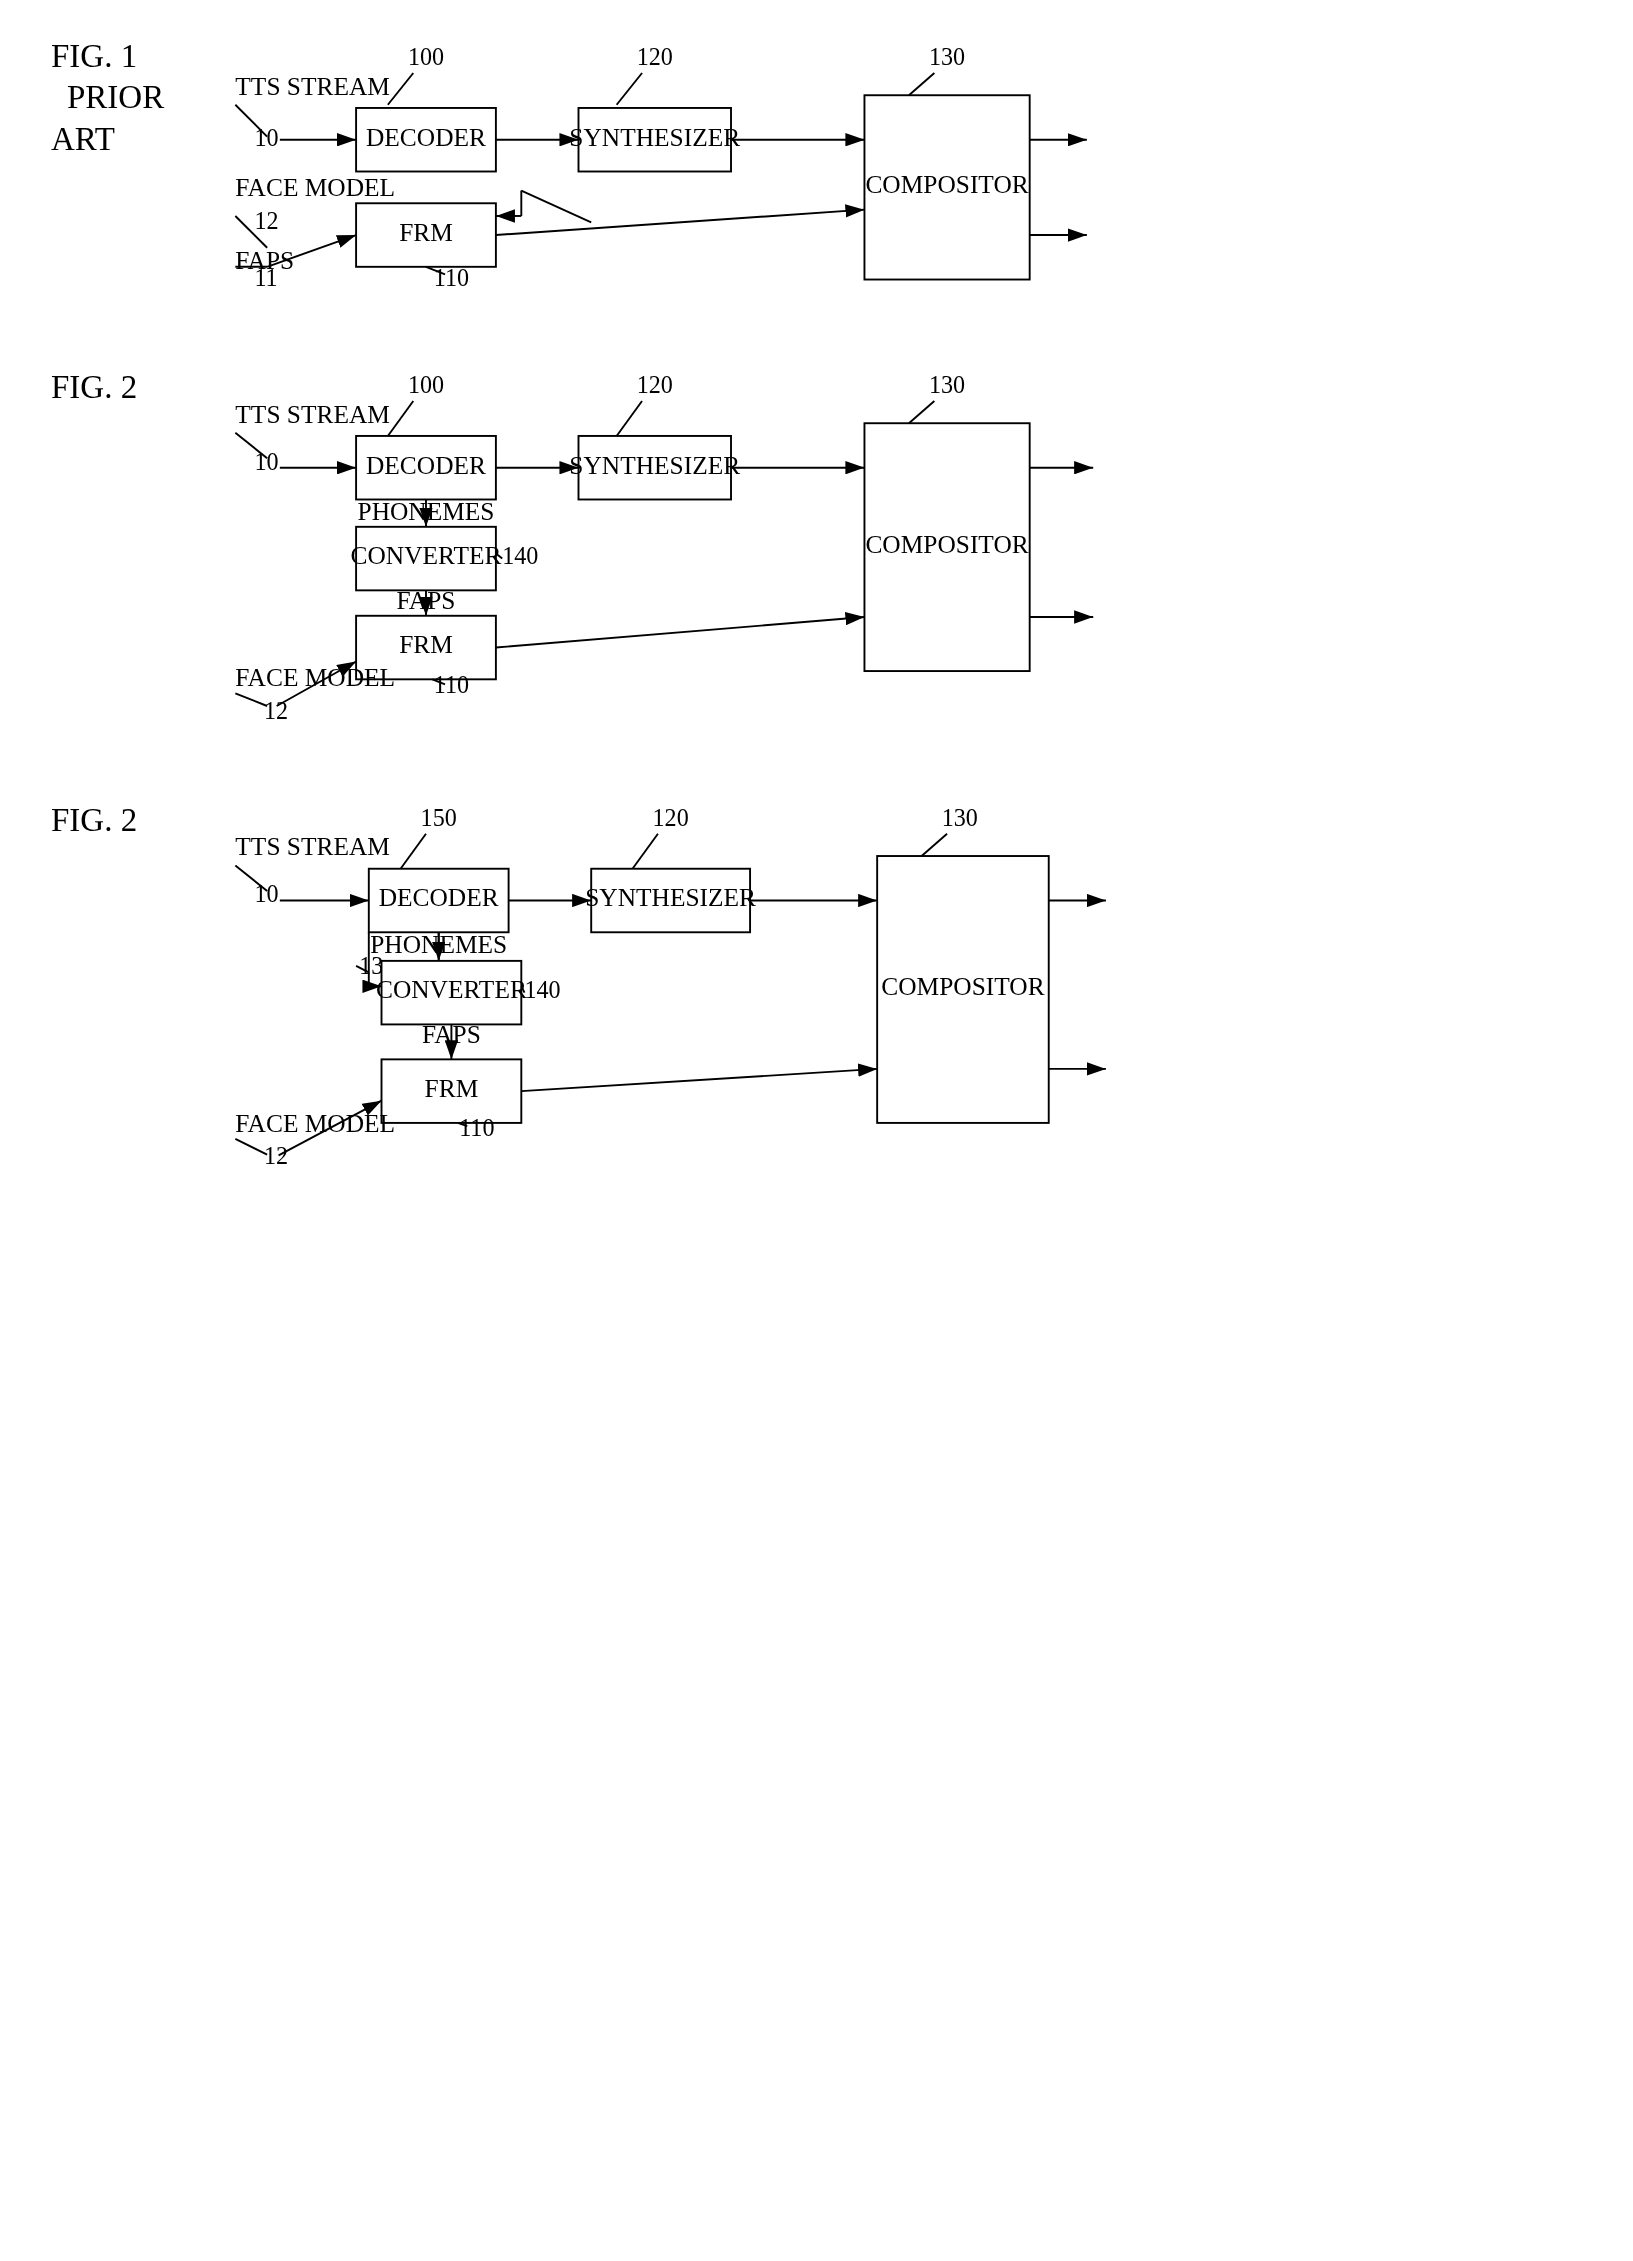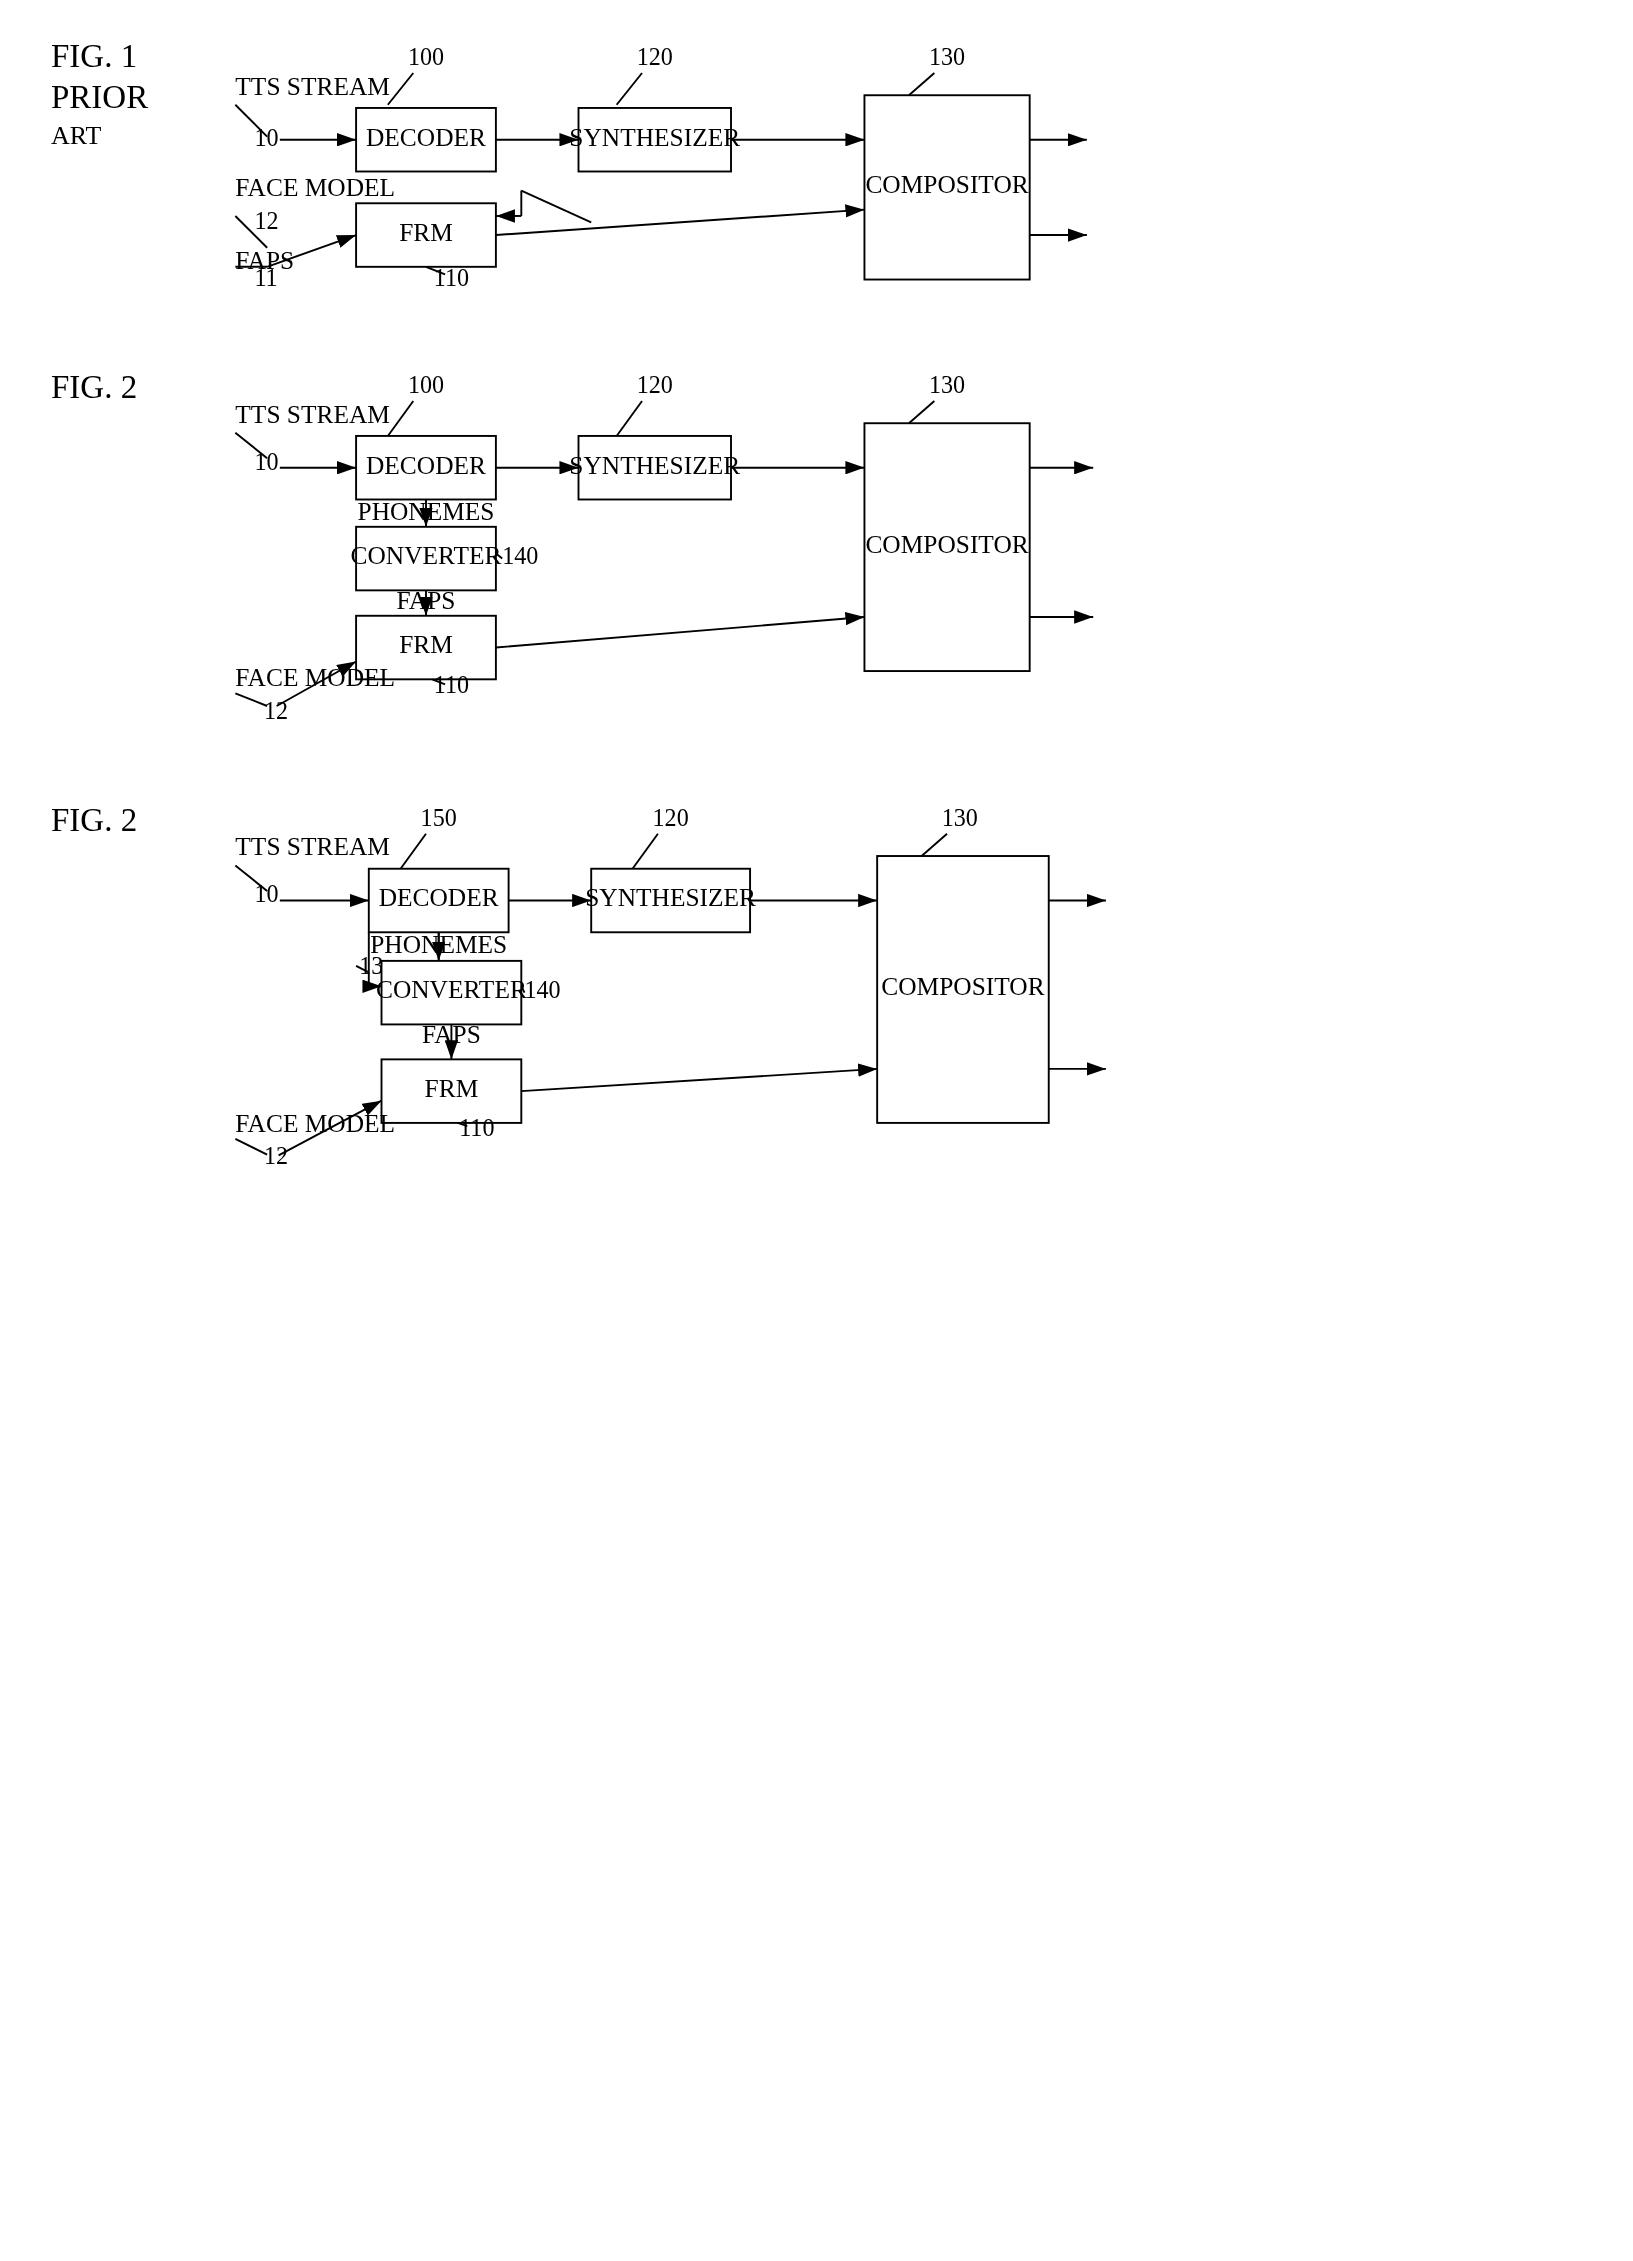--- a/index.html
+++ b/index.html
@@ -30,26 +30,26 @@
       font-weight: normal;
       position: absolute;
       left: 0;
       top: 0;
     }
 
     .fig-sublabel {
       font-size: 33px;
       font-weight: normal;
       position: absolute;
-      left: 0;
+      left: 16px;
       top: 41px;
     }
 
     .fig-sublabel2 {
-      font-size: 26px;
+      font-size: 33px;
       font-weight: normal;
       position: absolute;
       left: 0;
       top: 83px;
     }
 
     svg {
       display: block;
     }
 

